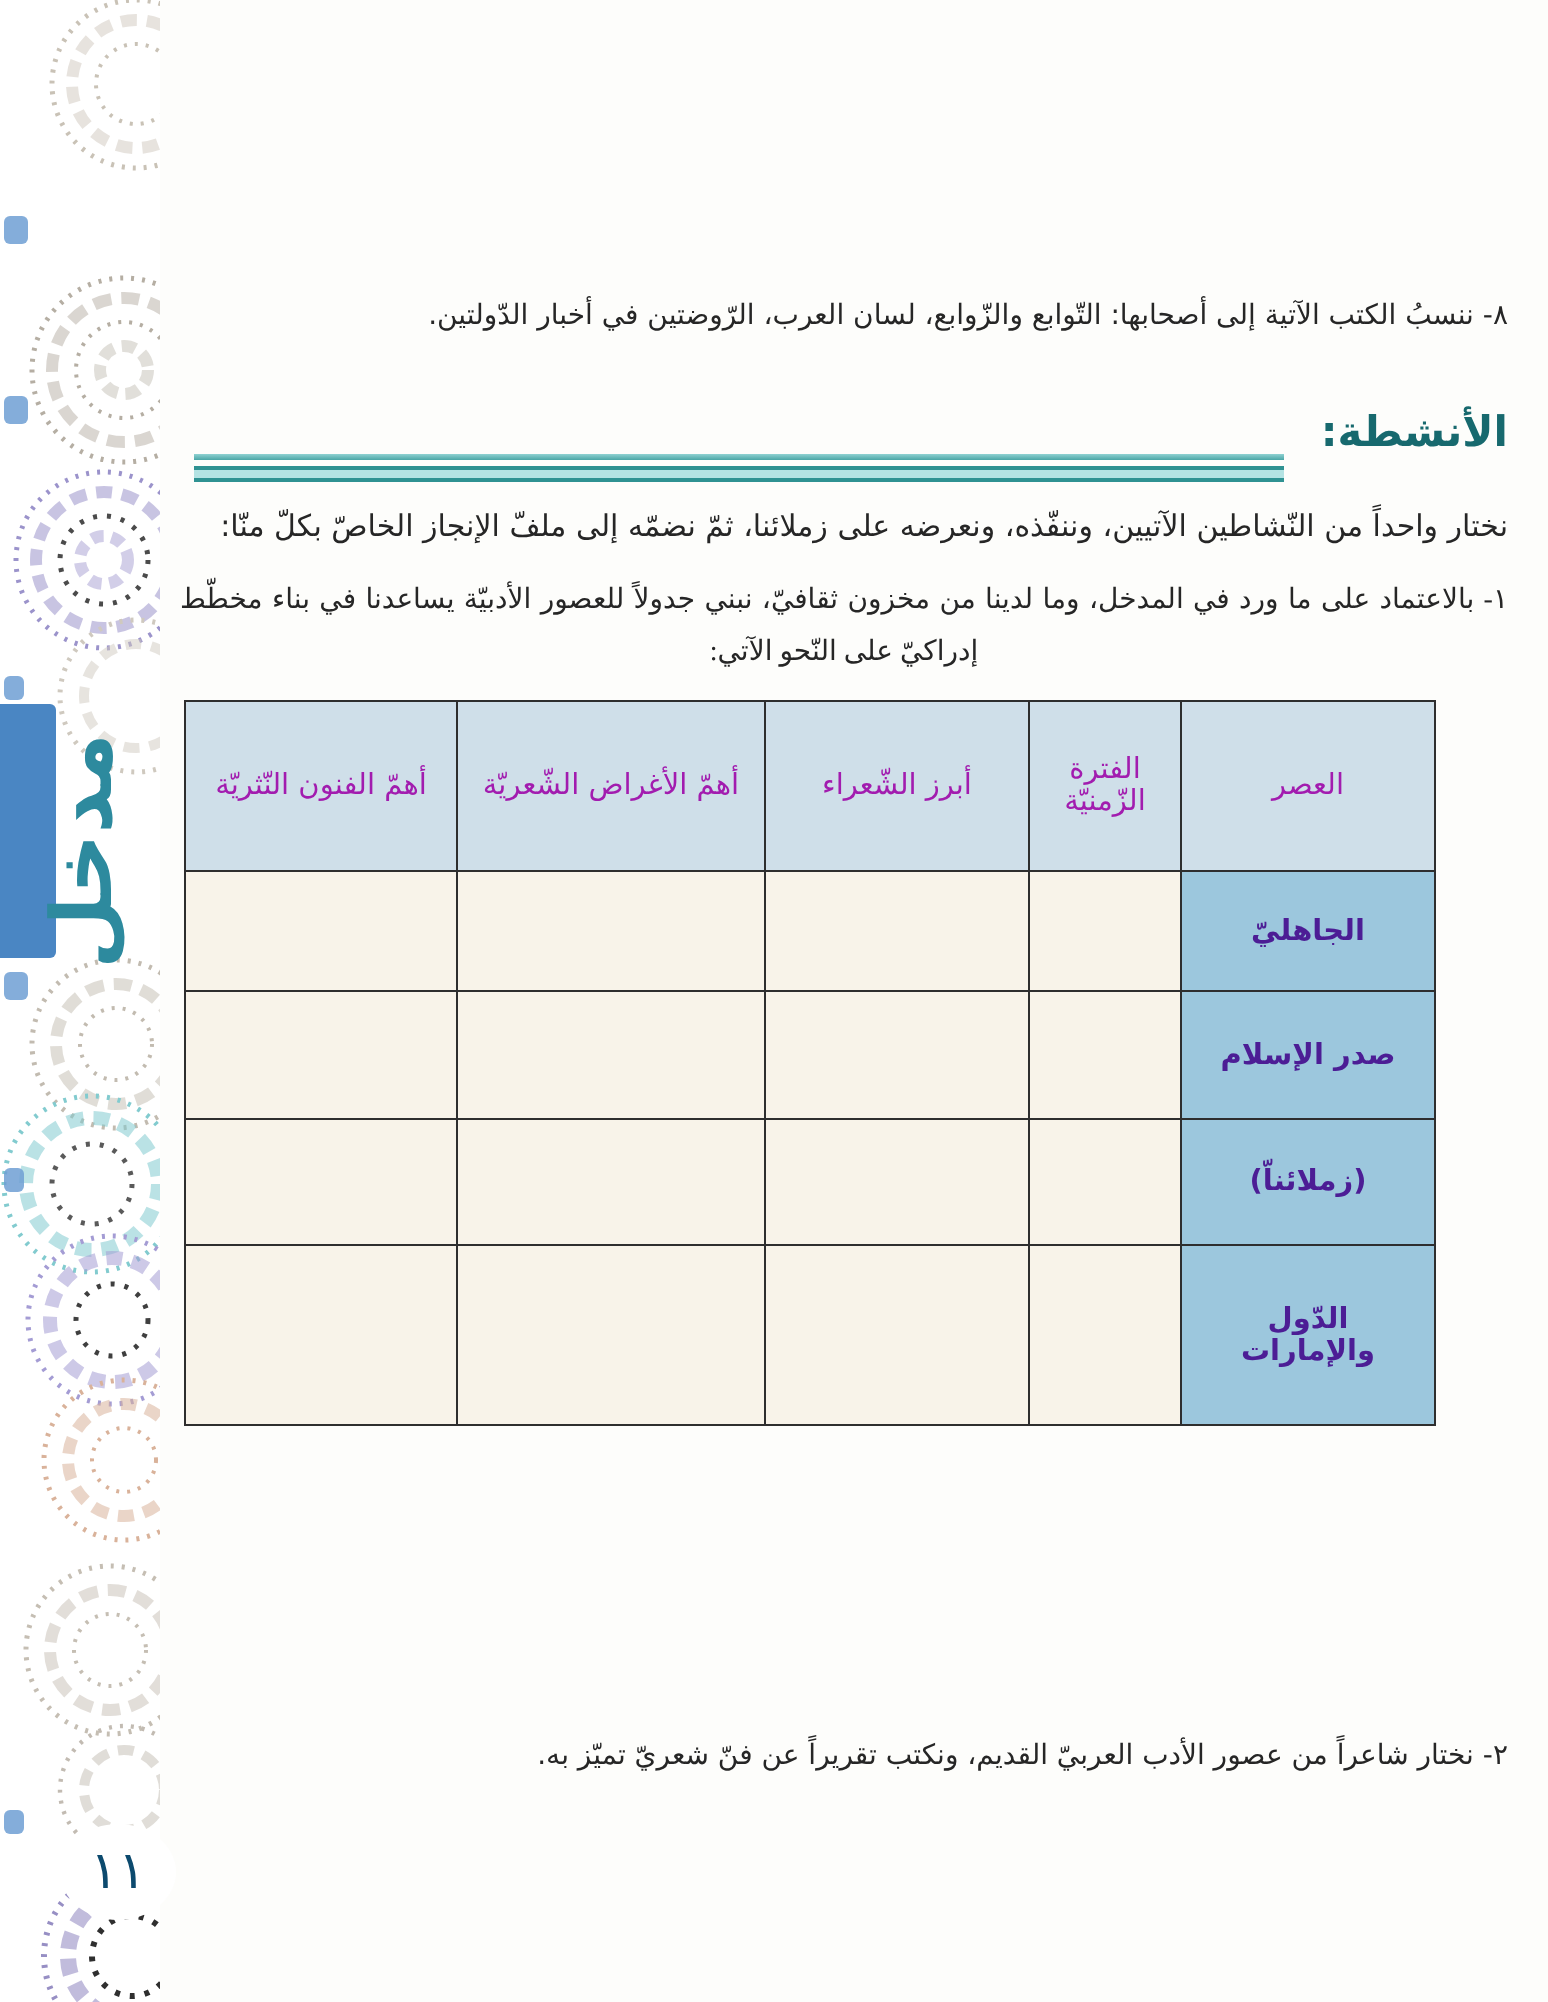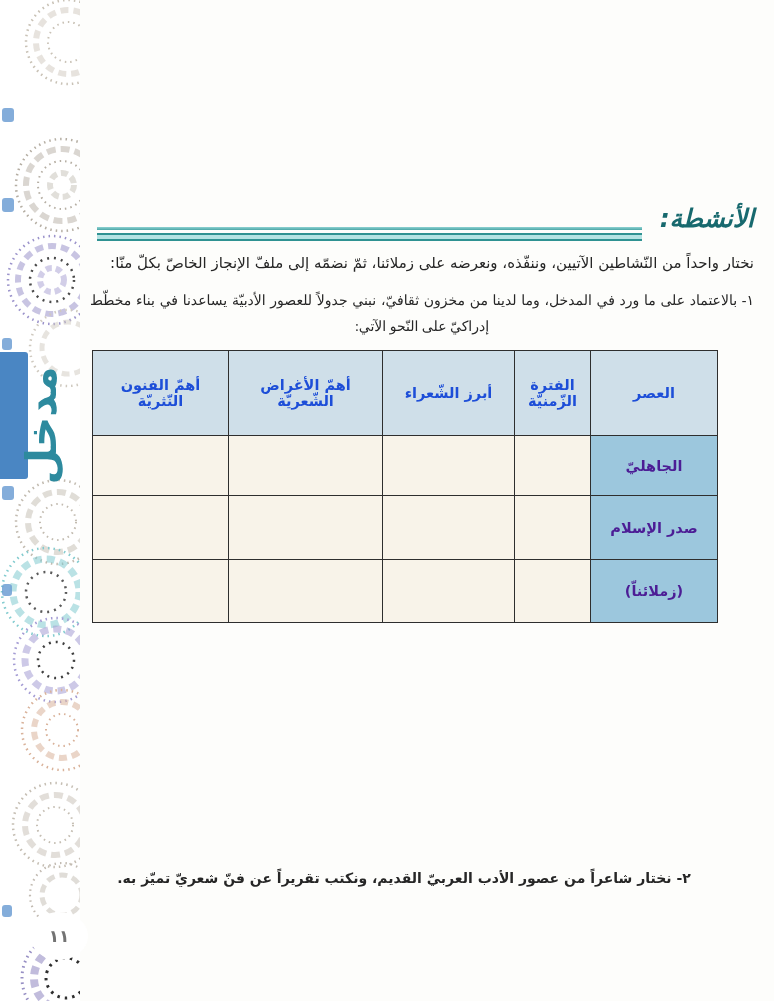--- a/index.html
+++ b/index.html
@@ -24,59 +24,59 @@
     display:flex;align-items:center;justify-content:center;
   }
   .vertical-title span{
     display:block;transform:rotate(-90deg);white-space:nowrap;
     font-size:42px;font-weight:bold;color:#2d8a9e;letter-spacing:1px;
   }
   .page-number{
     position:absolute;left:30px;top:912px;width:58px;height:48px;
     background:#ffffff;border-radius:50%;
     display:flex;align-items:center;justify-content:center;
-    font-size:17px;font-weight:bold;color:#737373;
+    font-size:26px;font-weight:normal;color:#0c4a6e;
   }
   
   .ex-line{position:absolute;right:20px;font-size:14px;line-height:1.75;text-align:right;}
   .ex7{top:96px;width:680px;}
   .ex8{top:146px;width:690px;}
   
   .activities-heading{
     position:absolute;right:20px;top:204px;
-    font-size:25px;font-weight:bold;color:#17696e;font-style:italic;
+    font-size:21px;font-weight:bold;color:#17696e;
   }
   .rule-thin{
     position:absolute;left:97px;top:227px;width:545px;height:3px;
     background:linear-gradient(to bottom,#8fd2d2,#4aa6a6);
   }
   .rule-band{
     position:absolute;left:97px;top:233px;width:545px;height:8px;
     background:linear-gradient(to bottom,#2f9292 0 2px,#b4e3e3 2px 6px,#2f9292 6px 8px);
   }
   .intro{position:absolute;right:20px;top:254px;width:700px;font-size:15px;text-align:right;}
   .act1{
     position:absolute;right:20px;top:288px;width:664px;
     font-size:14px;line-height:1.85;
     text-align:justify;text-align-last:center;font-family:Liberation Serif, serif;
   }
-  .act2{position:absolute;right:20px;top:870px;width:700px;font-size:14px;text-align:center;font-weight:bold;}
+  .act2{position:absolute;right:20px;top:870px;width:700px;font-size:14px;text-align:right;}
   
   .eras-table{
     position:absolute;left:92px;top:350px;
     border-collapse:collapse;table-layout:fixed;
     direction:rtl;
   }
   .eras-table td,.eras-table th{
     border:1.6px solid #2e2e2e;
     padding:4px 8px;
     font-size:14.5px;
     vertical-align:middle;text-align:center;
   }
-  .eras-table th{background:#cfdfe9;color:#1d4ed8;font-weight:bold;height:76px;}
+  .eras-table th{background:#cfdfe9;color:#a21caf;font-weight:normal;height:76px;}
   .era-cell{background:#9cc7dd;color:#4c1d95;font-weight:bold;}
   .empty-cell{background:#f8f3e9;}
   .r1{height:60px}.r2{height:64px}.r3{height:63px}.r4{height:63px}.r5{height:63px}.r6{height:90px}
 </style>
 </head>
 <body>
 
 <div class="page">
 
   <div class="sidebar">
@@ -157,20 +157,21 @@
         <rect x="2" y="905" width="10" height="12" rx="3"></rect>
       </g>
     </svg>
     <div class="tab-blue"></div>
     <div class="vertical-title">
       <span>مدخل</span>
     </div>
     <div class="page-number">١١</div>
   </div>
 
+  <div class="ex-line ex8">٨- ننسبُ الكتب الآتية إلى أصحابها: التّوابع والزّوابع، لسان العرب، الرّوضتين في أخبار الدّولتين.</div>
 
   <div class="activities-heading">الأنشطة:</div>
   <div class="rule-thin"></div>
   <div class="rule-band"></div>
 
   <div class="intro">نختار واحداً من النّشاطين الآتيين، وننفّذه، ونعرضه على زملائنا، ثمّ نضمّه إلى ملفّ الإنجاز الخاصّ بكلّ منّا:</div>
   <div class="act1">١- بالاعتماد على ما ورد في المدخل، وما لدينا من مخزون ثقافيّ، نبني جدولاً للعصور الأدبيّة يساعدنا في بناء مخطّط إدراكيّ على النّحو الآتي:</div>
 
   <table class="eras-table">
     <colgroup>
@@ -202,18 +203,25 @@
       <td class="empty-cell"></td>
       <td class="empty-cell"></td>
     </tr>
     <tr class="r5">
       <td class="era-cell">(زملائناّ)</td>
       <td class="empty-cell"></td>
       <td class="empty-cell"></td>
       <td class="empty-cell"></td>
       <td class="empty-cell"></td>
     </tr>
+    <tr class="r6">
+      <td class="era-cell">الدّول والإمارات</td>
+      <td class="empty-cell"></td>
+      <td class="empty-cell"></td>
+      <td class="empty-cell"></td>
+      <td class="empty-cell"></td>
+    </tr>
   </tbody>
     </table>
 
   <div class="act2">٢- نختار شاعراً من عصور الأدب العربيّ القديم، ونكتب تقريراً عن فنّ شعريّ تميّز به.</div>
 
 </div>
 
 </body></html>

